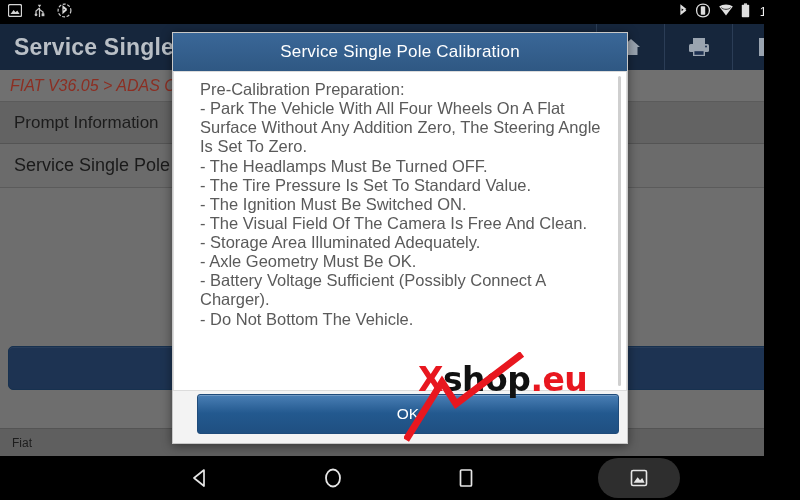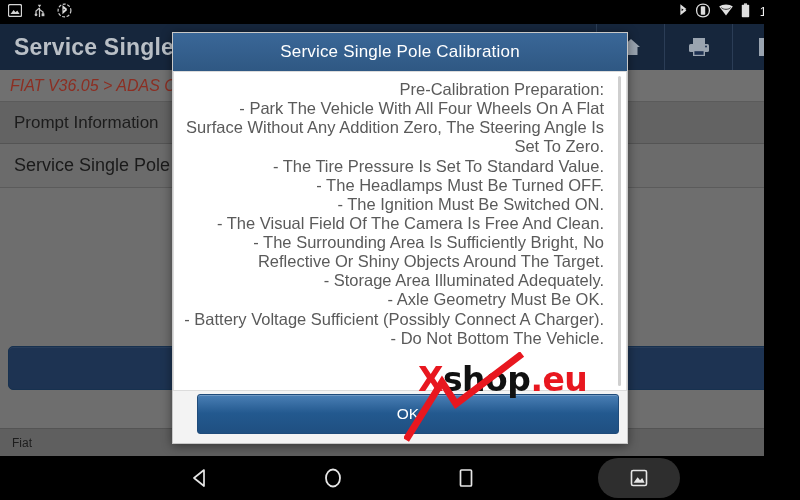--- a/index.html
+++ b/index.html
@@ -143,25 +143,24 @@
   }
   .dlg-body {
     position: relative;
     flex: 1 1 auto;
     background: #ffffff;
     margin: 0;
     border: 1px solid #dcdcdc;
     overflow: hidden;
   }
   .dlg-text {
-    padding: 8px 22px 8px 6px;
+    padding: 8px 22px 8px 26px;
     color: #5a5a5a;
     font-size: 16.5px;
     line-height: 1.16;
-    text-align: right;
   }
   .dlg-text p { margin: 0; }
   .scrollbar {
     position: absolute; top: 4px; right: 5px;
     width: 3px; bottom: 4px;
     background: #cfcfcf;
     border-radius: 2px;
   }
   .dlg-footer {
     flex: none;
@@ -338,25 +337,24 @@
   <div class="scrim"></div>
 
   <div class="dialog">
     <div class="dlg-header">
       <div class="dlg-title">Service Single Pole Calibration</div>
     </div>
     <div class="dlg-body">
       <div class="dlg-text" id="dialog-lines">
           <p>Pre-Calibration Preparation:</p>
           <p> - Park The Vehicle With All Four Wheels On A Flat Surface Without Any Addition Zero, The Steering Angle Is Set To Zero.</p>
+          <p> - The Headlamps Must Be Turned OFF.</p>
           <p> - The Tire Pressure Is Set To Standard Value.</p>
-          <p> - The Headlamps Must Be Turned OFF.</p>
           <p> - The Ignition Must Be Switched ON.</p>
           <p> - The Visual Field Of The Camera Is Free And Clean.</p>
-          <p> - The Surrounding Area Is Sufficiently Bright, No Reflective Or Shiny Objects Around The Target.</p>
           <p> - Storage Area Illuminated Adequately.</p>
           <p> - Axle Geometry Must Be OK.</p>
           <p> - Battery Voltage Sufficient (Possibly Connect A Charger).</p>
           <p> - Do Not Bottom The Vehicle.</p>
         </div>
       <div class="scrollbar"></div>
     </div>
     <div class="dlg-footer">
       <div class="ok-btn">OK</div>
     </div>

